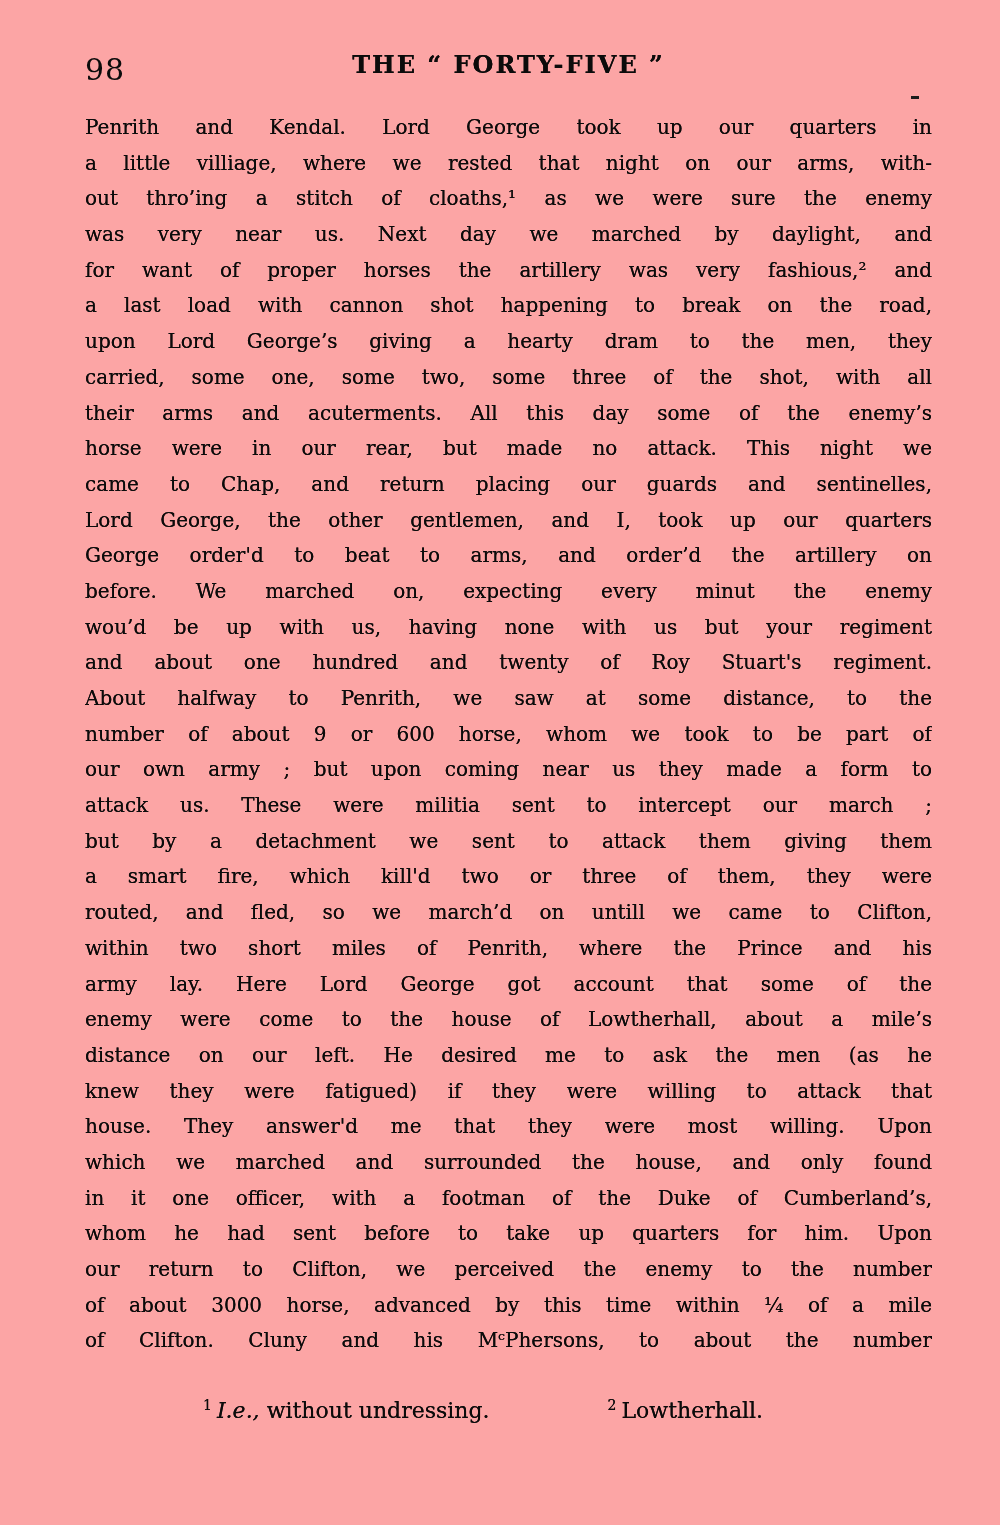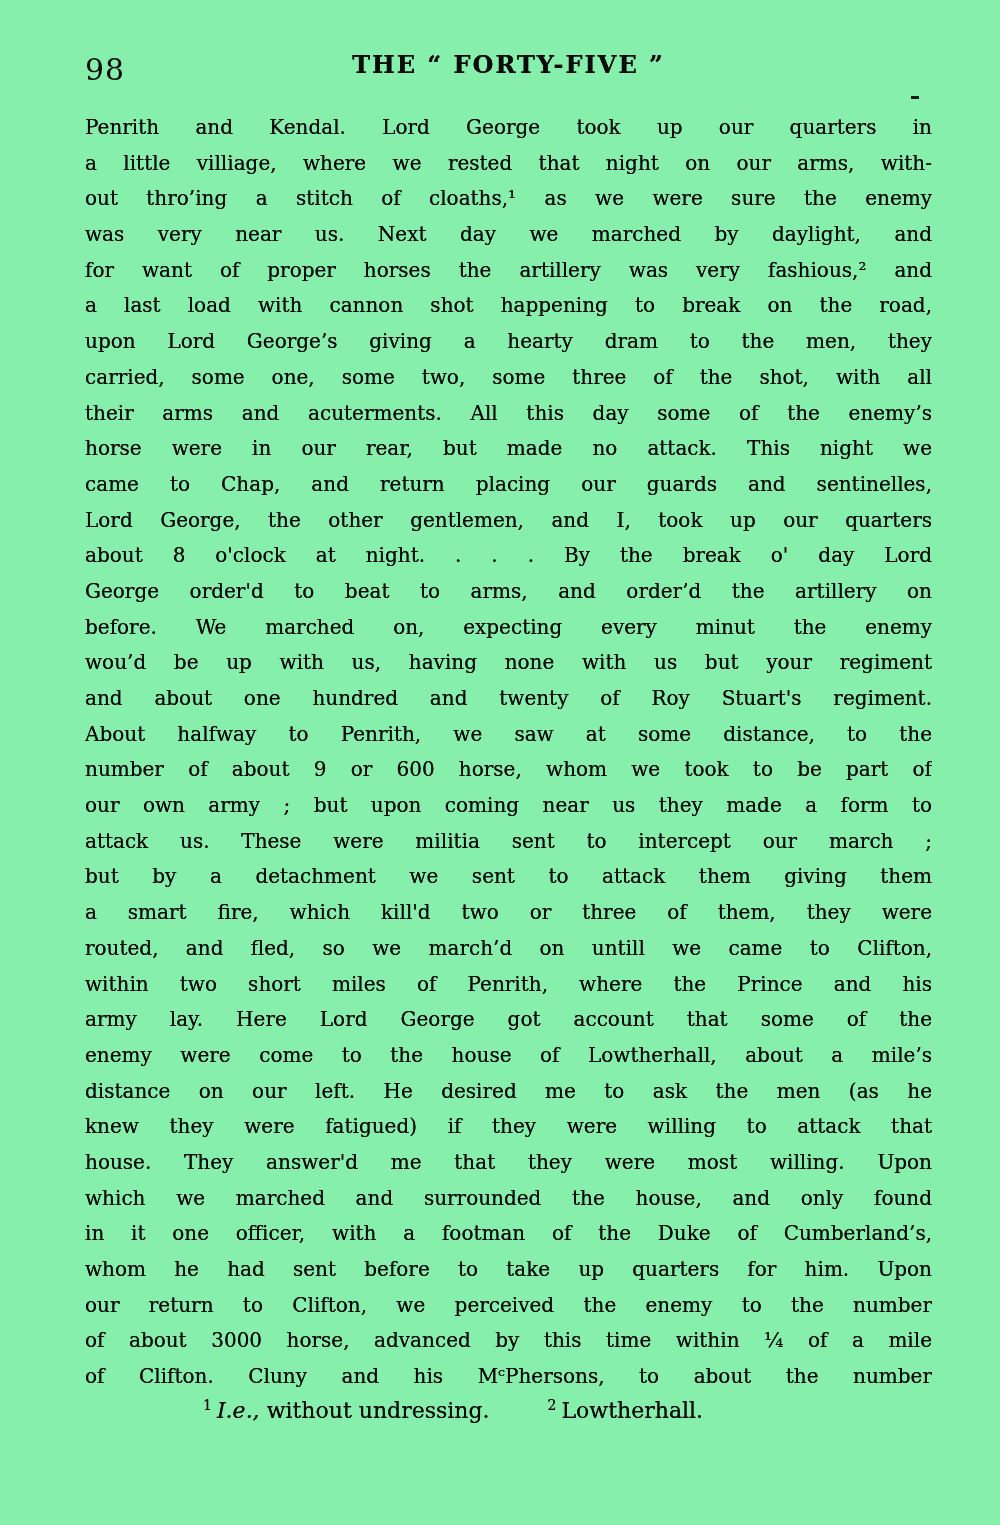--- a/index.html
+++ b/index.html
@@ -1,20 +1,20 @@
 <!DOCTYPE html>
 <html><head>
 <meta charset="utf-8">
 <style>
   html, body { margin: 0; padding: 0; background: #ffffff; }
   .page {
     position: relative;
     width: 1000px;
     height: 1525px;
-    background: #86efac;
+    background: #fca5a5;
     color: #0b0b0b;
     font-family: "DejaVu Serif", "Liberation Serif", serif;
     overflow: hidden;
   }
   .pagehead {
     position: absolute;
     top: 50px;
     left: 85px;
     right: 68px;
     height: 40px;
@@ -58,21 +58,21 @@
     overflow: hidden;
   }
   .footnotes {
     position: absolute;
     left: 85px;
     top: 1396px;
     width: 847px;
     box-sizing: border-box;
     padding-left: 118px;
     display: flex;
-    gap: 58px;
+    gap: 118px;
     font-size: 22px;
     line-height: 30px;
     text-shadow: 0 0 0.5px rgba(0,0,0,0.85);
     white-space: nowrap;
   }
   .fn-marker {
     font-size: 14px;
     line-height: 0;
     margin-right: 5px;
   }
@@ -110,21 +110,20 @@
       <div class="line">carried, some one, some two, some three of the shot, with all</div>
 
       <div class="line">their arms and acuterments.  All this day some of the enemy’s</div>
 
       <div class="line">horse were in our rear, but made no attack.  This night we</div>
 
       <div class="line">came to Chap, and return placing our guards and sentinelles,</div>
 
       <div class="line">Lord George, the other gentlemen, and I, took up our quarters</div>
 
-      <div class="line">about 8 o'clock at night. . . .  By the break o' day Lord</div>
 
       <div class="line">George order'd to beat to arms, and order’d the artillery on</div>
 
       <div class="line">before.  We marched on, expecting every minut the enemy</div>
 
       <div class="line">wou’d be up with us, having none with us but your regiment</div>
 
       <div class="line">and about one hundred and twenty of Roy Stuart's regiment.</div>
 
       <div class="line">About halfway to Penrith, we saw at some distance, to the</div>

